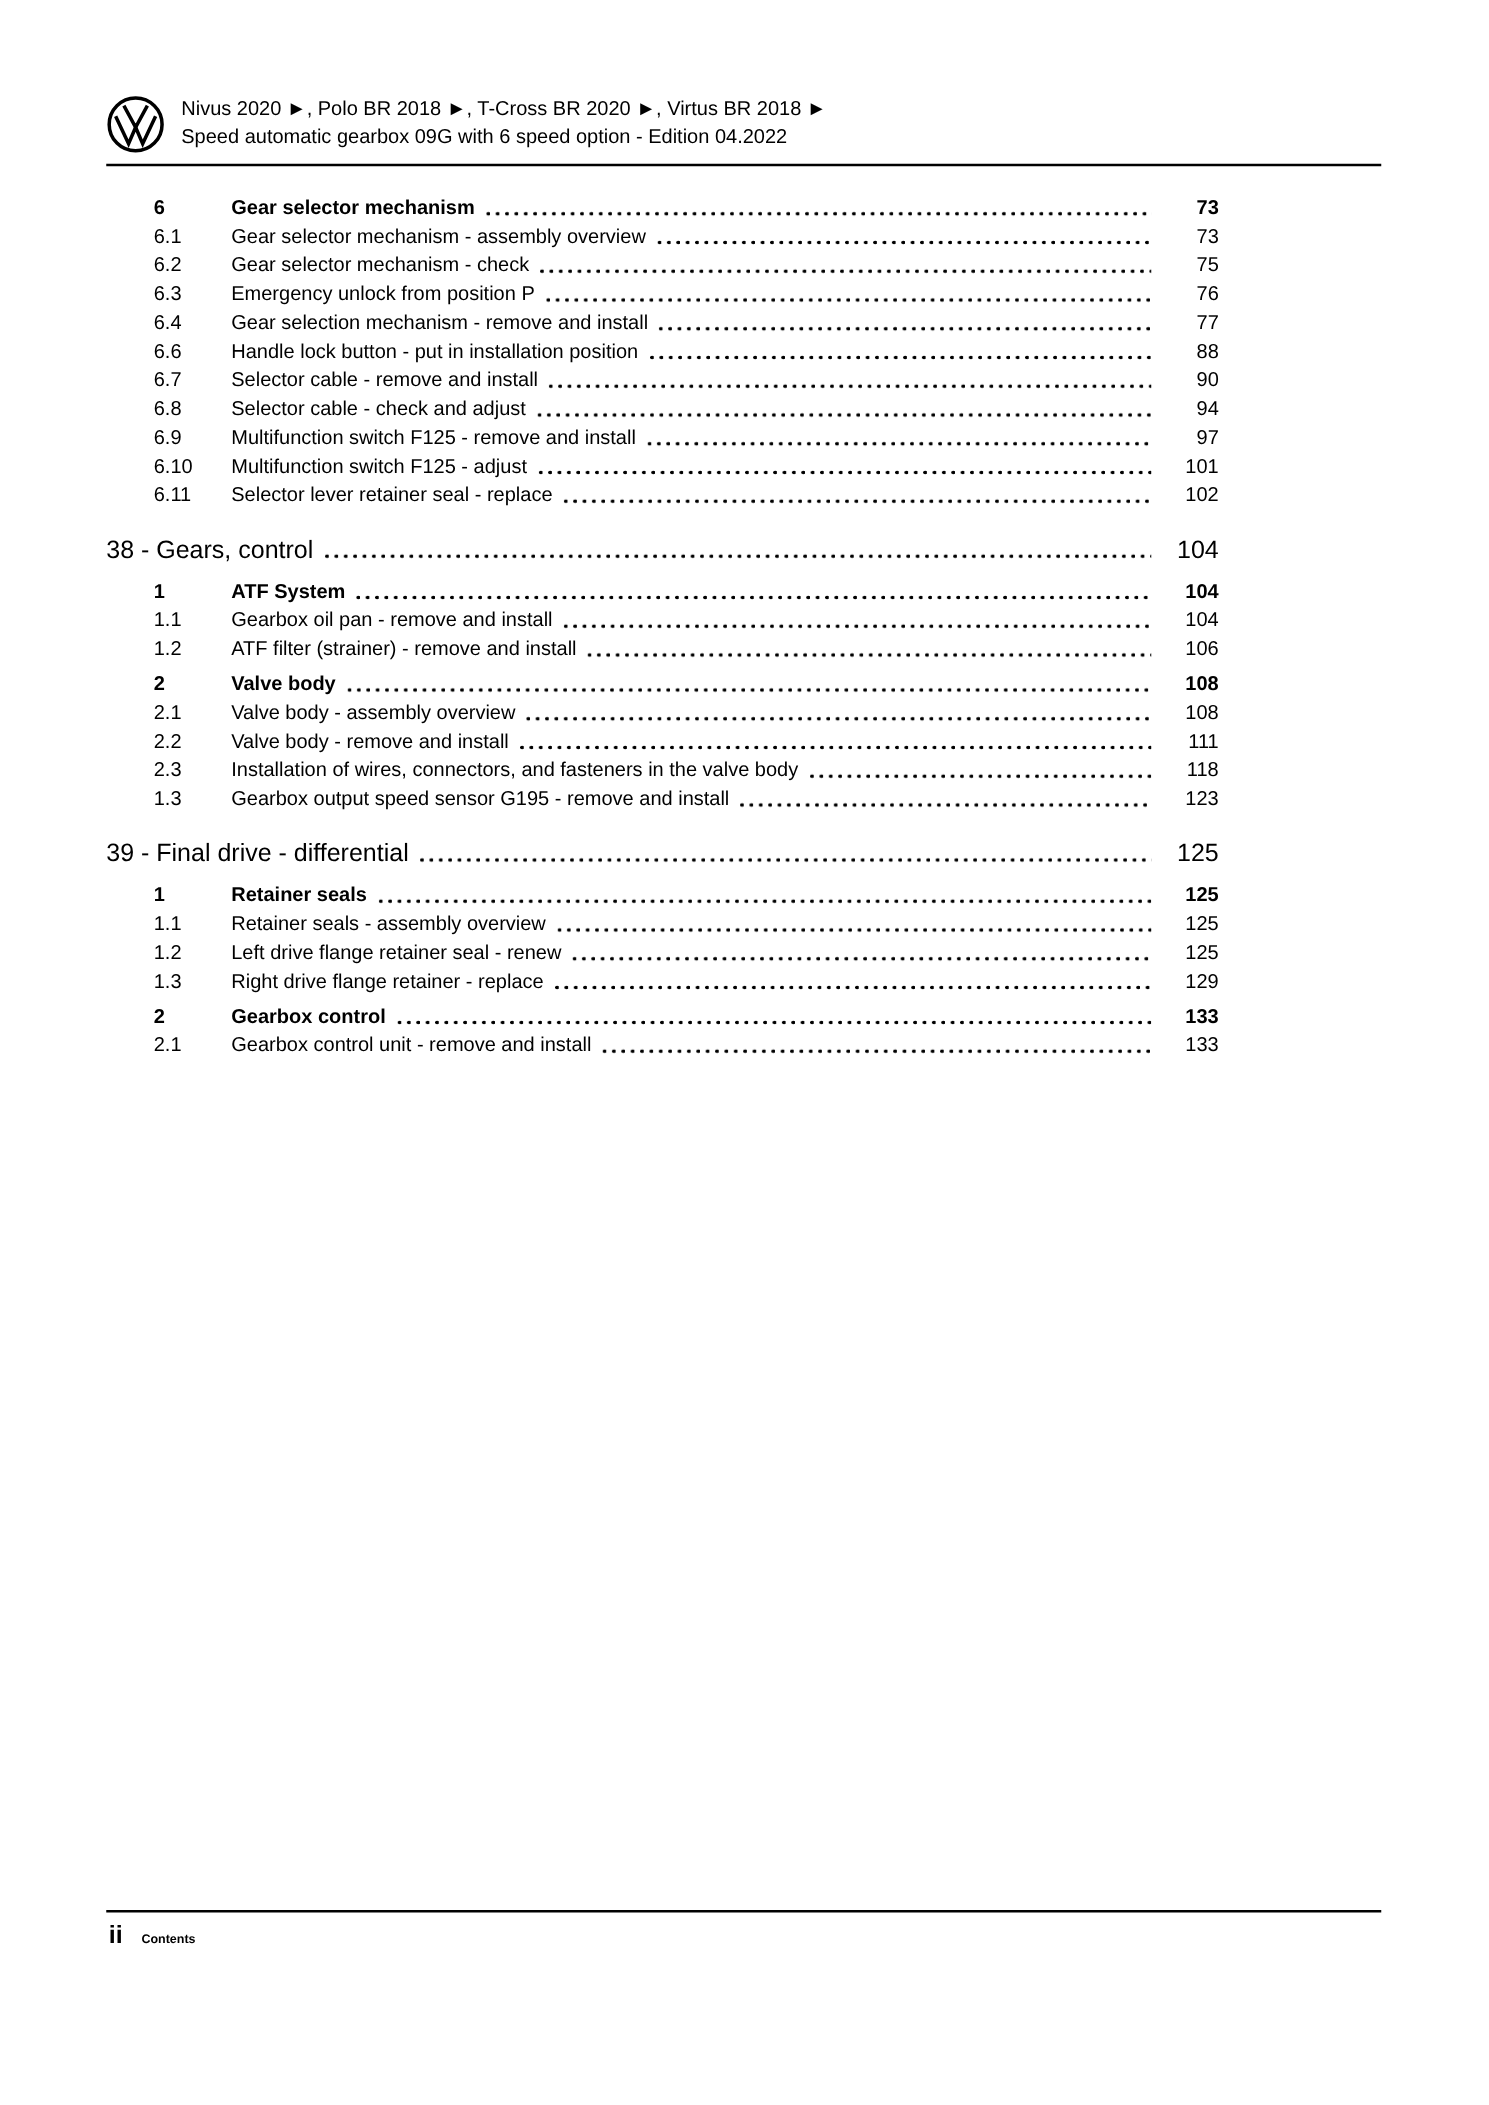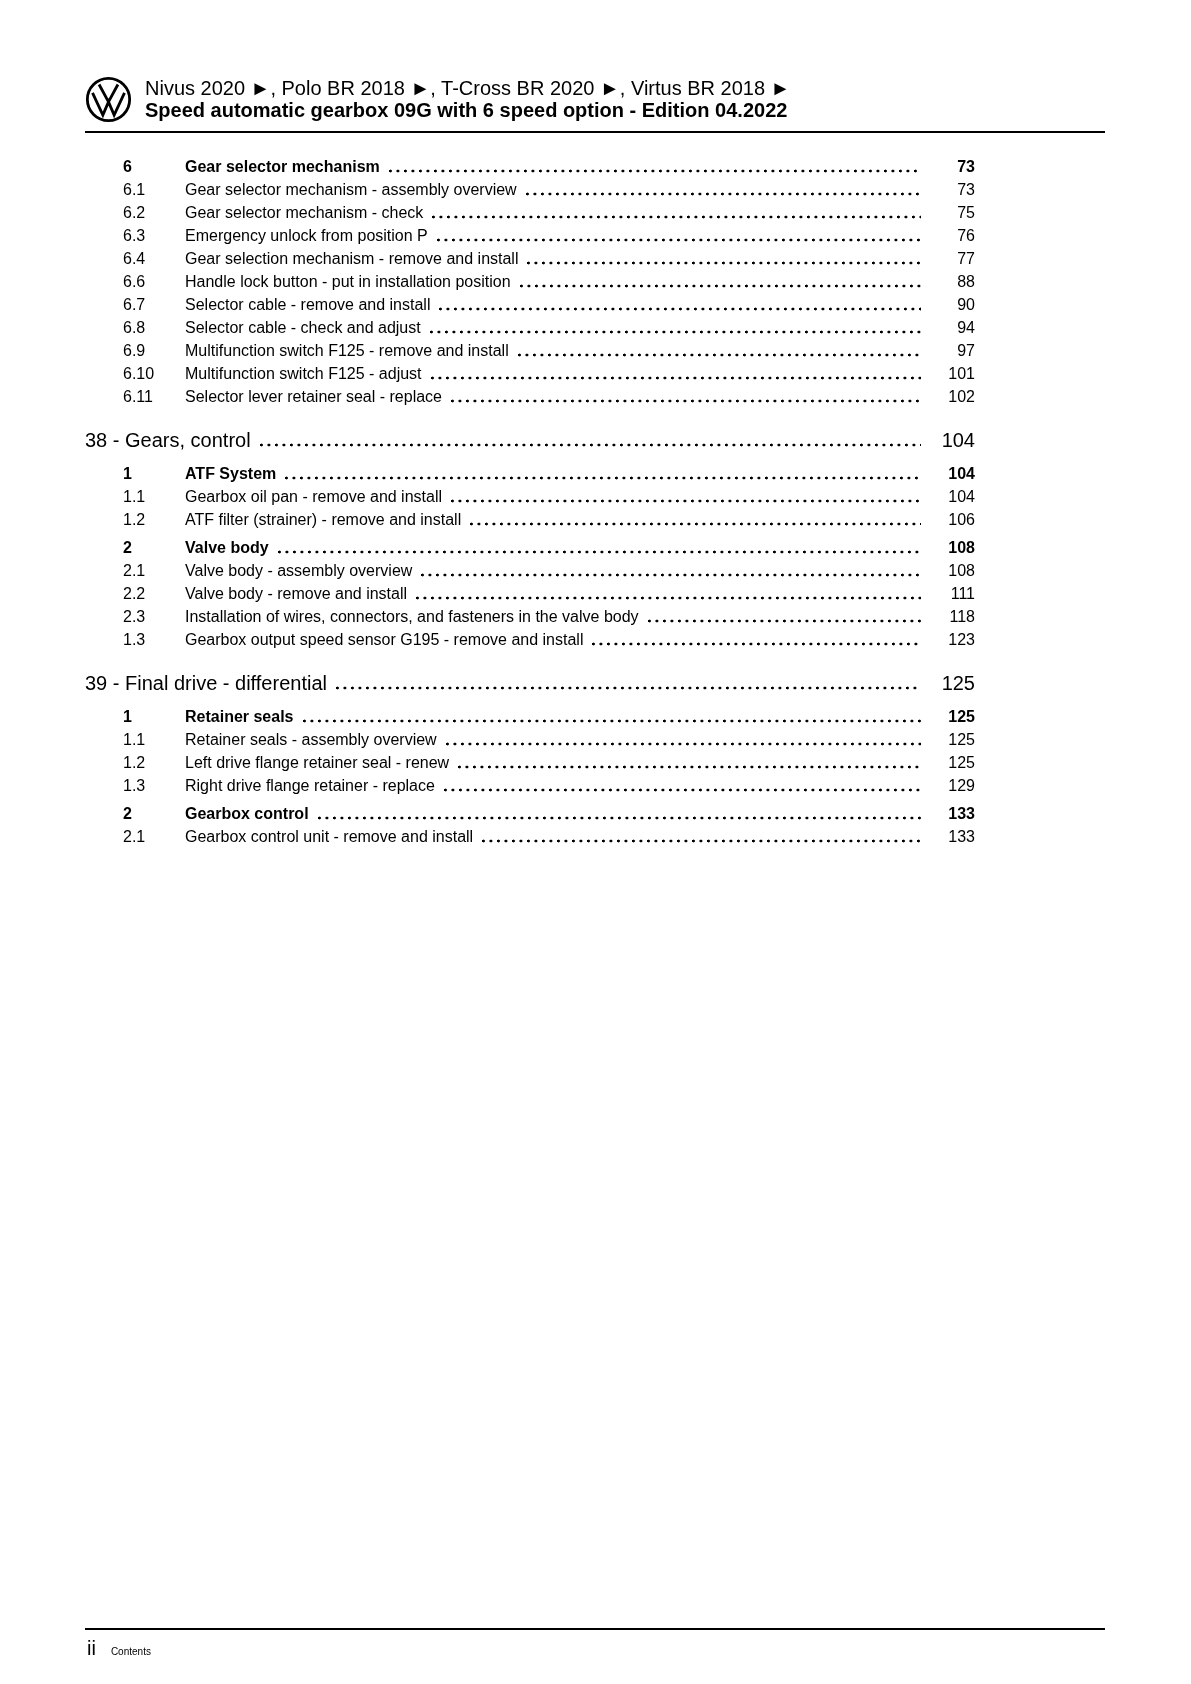--- a/index.html
+++ b/index.html
@@ -14,22 +14,22 @@
     font-family: "Liberation Sans", sans-serif;
     overflow: hidden;
   }
 
   
   .header { position: absolute; left: 85px; right: 86px; top: 76px; }
   .header-row { display: flex; gap: 13px; align-items: flex-start; }
   .logo { flex: 0 0 auto; width: 47px; height: 47px; }
   .logo svg { width: 47px; height: 47px; display: block; }
   .header-lines { padding-top: 1px; }
-  .models-line { font-size: 20px; line-height: 22px; font-weight: normal; }
-  .subtitle-line { font-size: 20px; line-height: 22px; font-weight: bold; }
+  .models-line { font-size: 16px; line-height: 22px; font-weight: normal; }
+  .subtitle-line { font-size: 16px; line-height: 22px; font-weight: normal; }
   .rule { border-top: 2px solid #000; margin-top: 8px; }
 
   
   .toc { position: absolute; left: 85px; top: 150px; width: 890px; }
   .toc-row {
     display: flex;
     align-items: flex-end;
     font-size: 16px;
     line-height: 23px;
     white-space: nowrap;
@@ -51,21 +51,21 @@
     margin: 0 6px 5px 9px;
     background-image: radial-gradient(circle at 1.6px 2px, #000 1.25px, transparent 1.7px);
     background-size: 7.5px 4px;
     background-repeat: repeat-x;
     background-position: left bottom;
   }
   .toc-row.chapter .leader { margin-bottom: 6px; }
   .pagenum { flex: 0 0 48px; text-align: right; }
 
   
-  .footer { position: absolute; left: 85px; right: 86px; top: 1628px; }
+  .footer { position: absolute; left: 85px; right: 86px; top: 1528px; font-weight: bold; }
   .footer-rule { border-top: 2px solid #000; }
   .footer-row { display: flex; align-items: baseline; gap: 15px; margin-top: 7px; padding-left: 2px; }
   .footer-page { font-size: 20px; }
   .footer-label { font-size: 10px; }
 </style>
 </head>
 <body>
 
 <div class="page">
 

